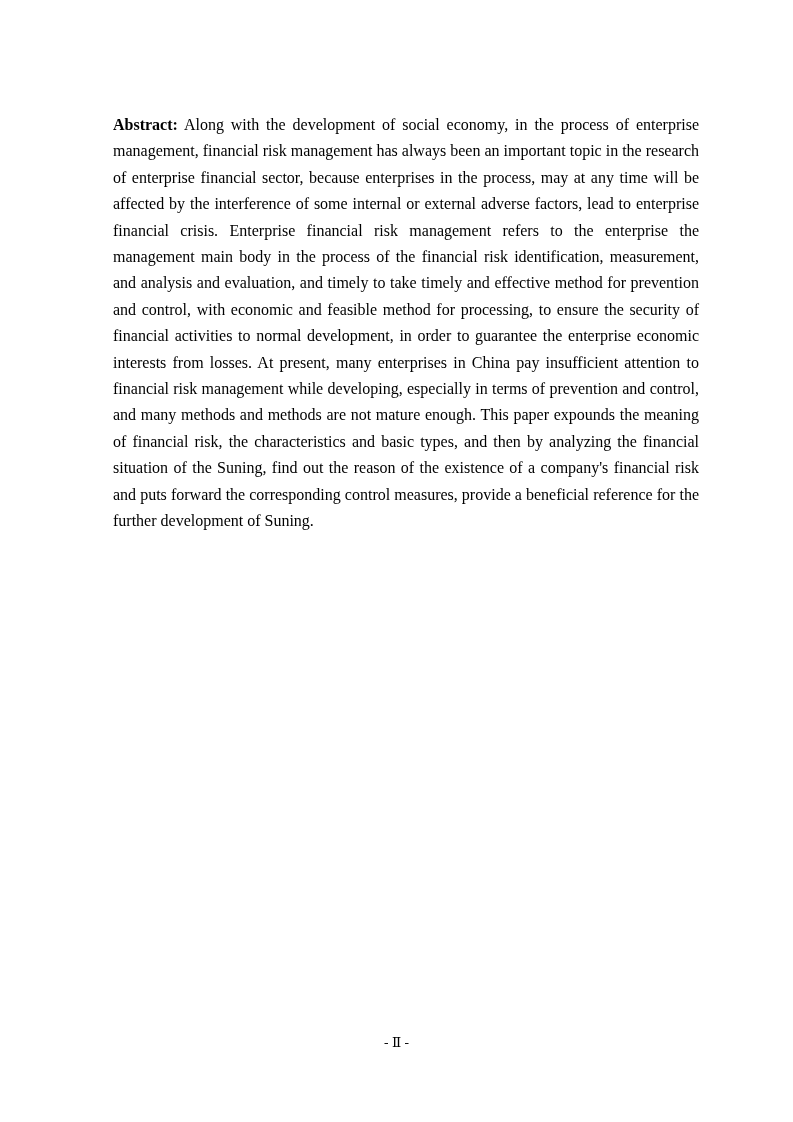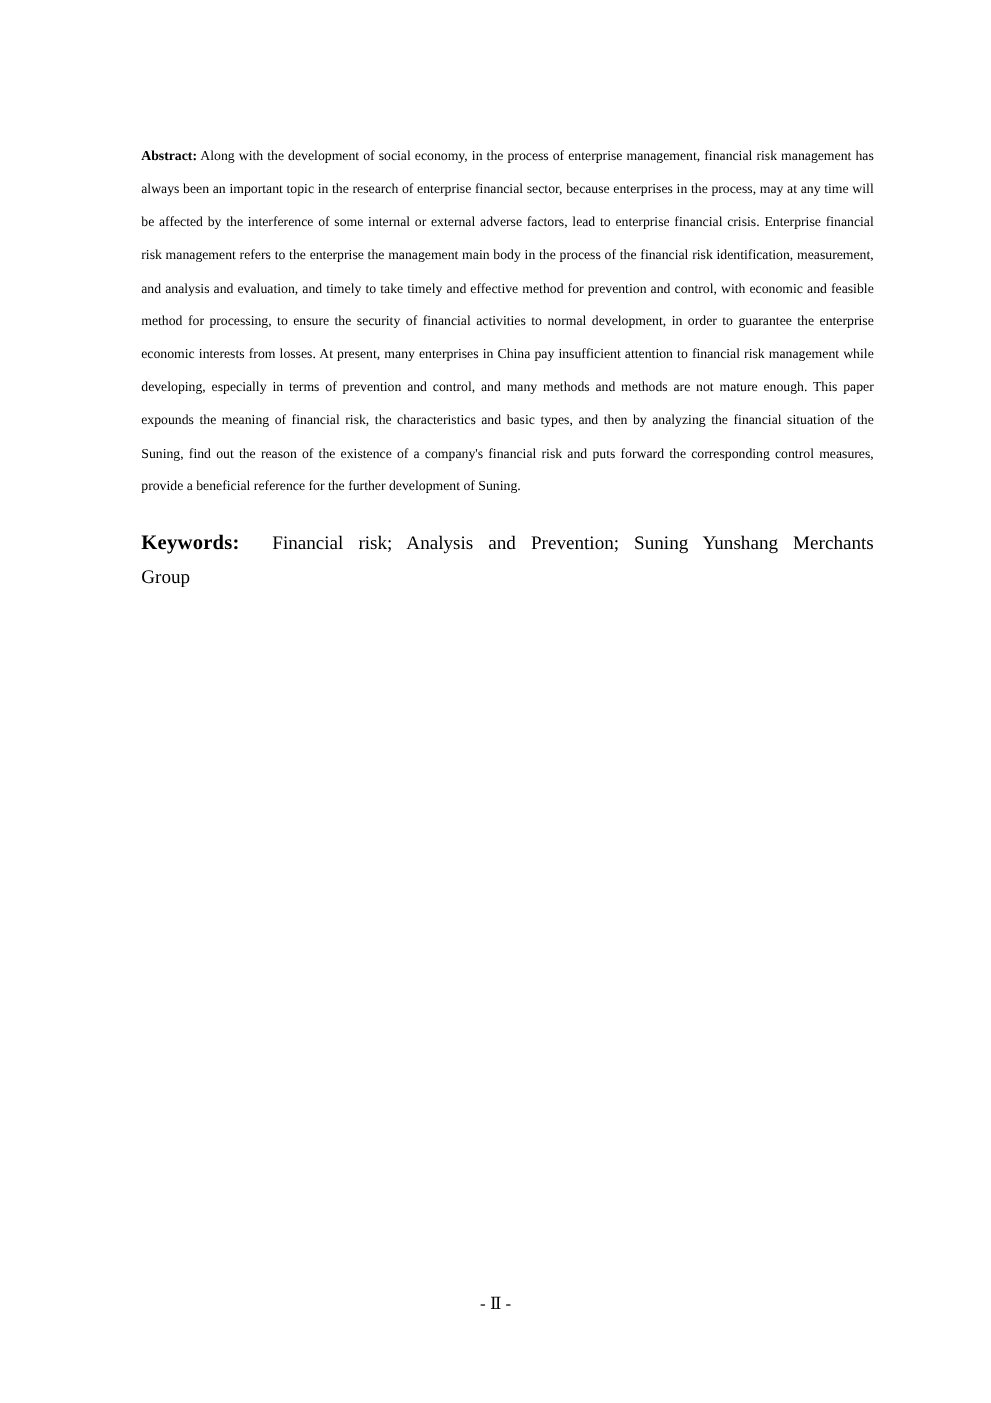--- a/index.html
+++ b/index.html
@@ -17,21 +17,21 @@
     font-family: "Liberation Serif", "DejaVu Serif", serif;
     color: #000000;
   }
   .content {
     position: absolute;
     left: 113px;
     top: 112px;
     width: 586px;
   }
   .abstract-para {
-    font-size: 11px;
+    font-size: 16px;
     line-height: 26.4px;
     text-align: justify;
     text-justify: inter-word;
     margin: 0;
   }
   .abstract-label {
     font-weight: bold;
   }
   .keywords-block {
     margin-top: 19px;
@@ -64,21 +64,20 @@
 </style>
 </head>
 <body>
 
 <div class="page">
 
   <div class="content">
 
     <p class="abstract-para"><span class="abstract-label">Abstract:</span><span class="abstract-body"> Along with the development of social economy, in the process of enterprise management, financial risk management has always been an important topic in the research of enterprise financial sector, because enterprises in the process, may at any time will be affected by the interference of some internal or external adverse factors, lead to enterprise financial crisis. Enterprise financial risk management refers to the enterprise the management main body in the process of the financial risk identification, measurement, and analysis and evaluation, and timely to take timely and effective method for prevention and control, with economic and feasible method for processing, to ensure the security of financial activities to normal development, in order to guarantee the enterprise economic interests from losses. At present, many enterprises in China pay insufficient attention to financial risk management while developing, especially in terms of prevention and control, and many methods and methods are not mature enough. This paper expounds the meaning of financial risk, the characteristics and basic types, and then by analyzing the financial situation of the Suning, find out the reason of the existence of a company's financial risk and puts forward the corresponding control measures, provide a beneficial reference for the further development of Suning.</span></p>
 
-    <div class="keywords-block"><span class="keywords-label">Keywords:</span><span class="keywords-gap"></span><span class="keywords-text">Financial risk; Analysis and Prevention; Suning Yunshang Merchants Group</span></div>
 
   </div>
 
   <div class="footer">
     <span>- Ⅱ -</span>
   </div>
 
 </div>
 
 </body></html>

